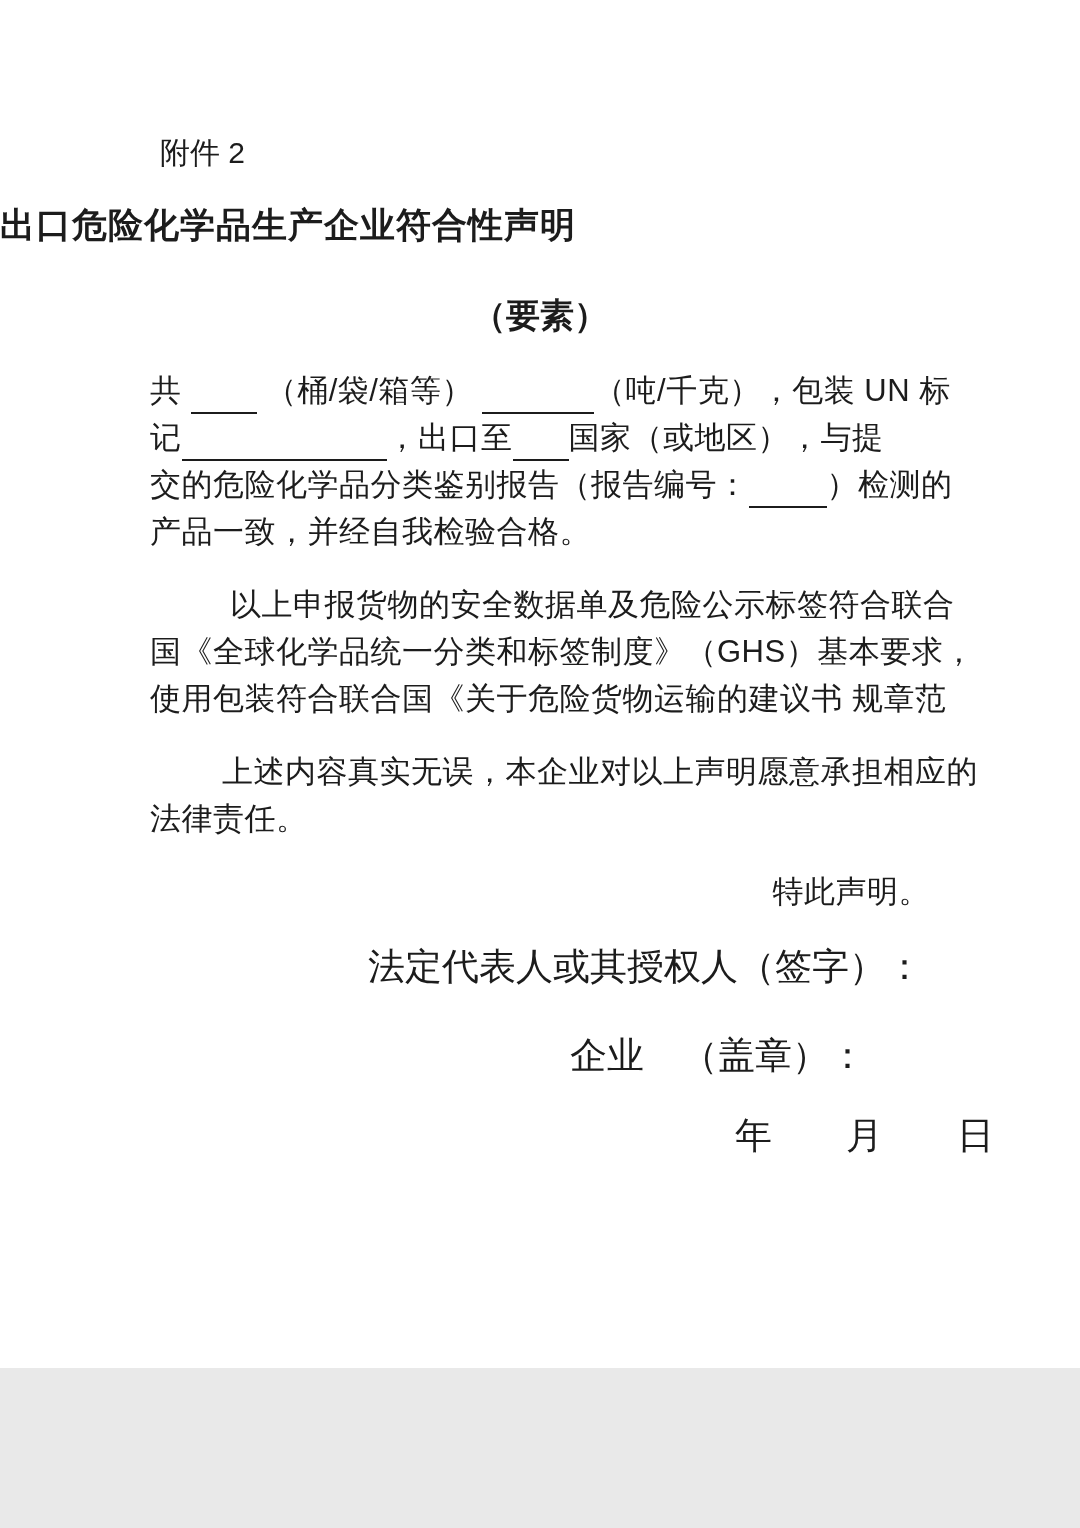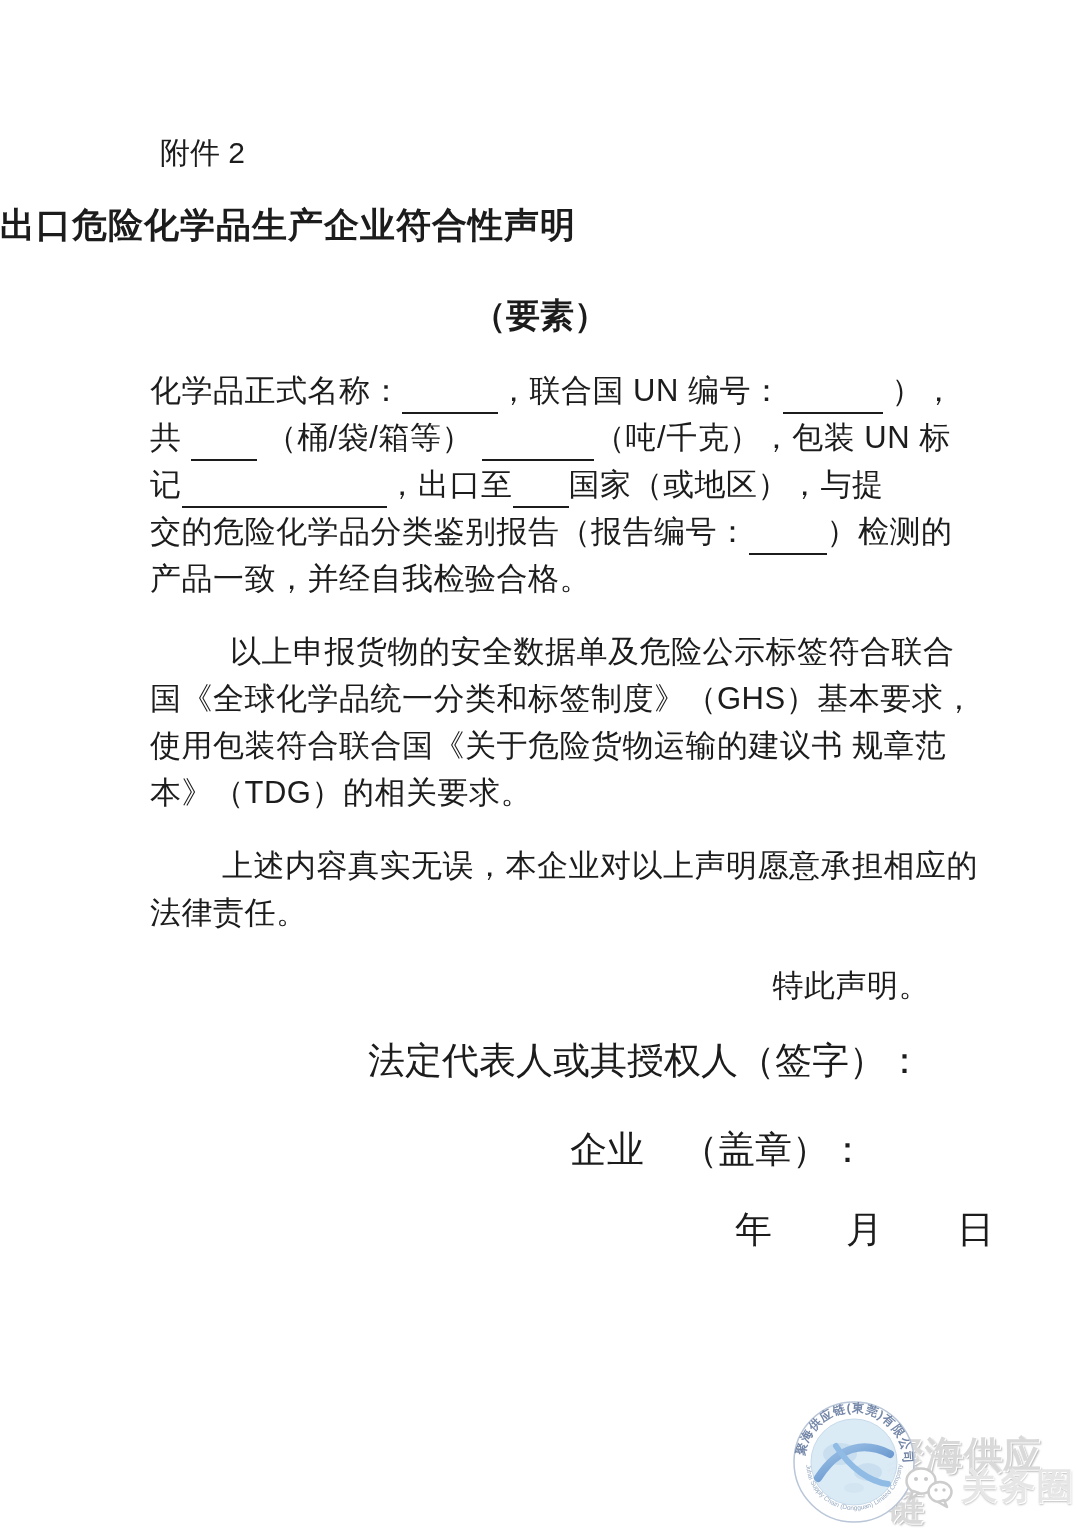--- a/index.html
+++ b/index.html
@@ -1,17 +1,17 @@
 <!DOCTYPE html>
 <html><head>
 <meta charset="utf-8">
 <style>
   html,body{margin:0;padding:0;background:#e9e9e9;}
   .page{
-    position:relative;width:1080px;height:1528px;margin:0 auto;
+    position:relative;width:1080px;height:1368px;margin:0 auto;
     background:#ffffff;overflow:hidden;
     font-family:"Liberation Sans","DejaVu Sans",sans-serif;
     color:#1c1c1c;
   }
   .attachment{margin:133px 0 0 160px;font-size:30px;}
   .title{margin:28px 0 0 0;text-align:left;font-size:35px;font-weight:700;letter-spacing:1px;}
   .subtitle{margin:44px 0 0 0;text-align:center;font-size:34px;font-weight:700;}
   .content{padding:0 150px;}
   .body{margin-top:28px;font-size:31px;}
   .para + .para{margin-top:26px;}
@@ -45,31 +45,29 @@
 
   <div class="attachment">附件 2</div>
 
   <h1 class="title">出口危险化学品生产企业符合性声明</h1>
 
   <div class="subtitle">（要素）</div>
 
   <div class="content">
     <div class="body">
         <div class="para">
-          <div class="line"><span class="run">化学品正式名称：</span><span class="blank" style="width: 96px;"></span><span class="run">，联合国 UN 编号：</span><span class="blank" style="width: 100px;"></span><span class="run"> ），</span></div>
           <div class="line"><span class="run">共 </span><span class="blank" style="width: 66px;"></span><span class="run"> （桶/袋/箱等） </span><span class="blank" style="width: 112px;"></span><span class="run">（吨/千克），包装 UN 标</span></div>
           <div class="line"><span class="run">记</span><span class="blank" style="width: 205px;"></span><span class="run">，出口至</span><span class="blank" style="width: 56px;"></span><span class="run">国家（或地区），与提</span></div>
           <div class="line"><span class="run">交的危险化学品分类鉴别报告（报告编号：</span><span class="blank" style="width: 78px;"></span><span class="run">）检测的</span></div>
           <div class="line"><span class="run">产品一致，并经自我检验合格。</span></div>
         </div>
         <div class="para">
           <div class="line" style="padding-left: 80px;"><span class="run">以上申报货物的安全数据单及危险公示标签符合联合</span></div>
           <div class="line"><span class="run">国《全球化学品统一分类和标签制度》（GHS）基本要求，</span></div>
           <div class="line"><span class="run">使用包装符合联合国《关于危险货物运输的建议书 规章范</span></div>
-          <div class="line"><span class="run">本》（TDG）的相关要求。</span></div>
         </div>
         <div class="para">
           <div class="line" style="padding-left: 72px;"><span class="run">上述内容真实无误，本企业对以上声明愿意承担相应的</span></div>
           <div class="line"><span class="run">法律责任。</span></div>
         </div>
         <div class="para">
           <div class="line" style="padding-left: 70px; text-align: right;"><span class="run">特此声明。</span></div>
         </div>
       </div>
 

